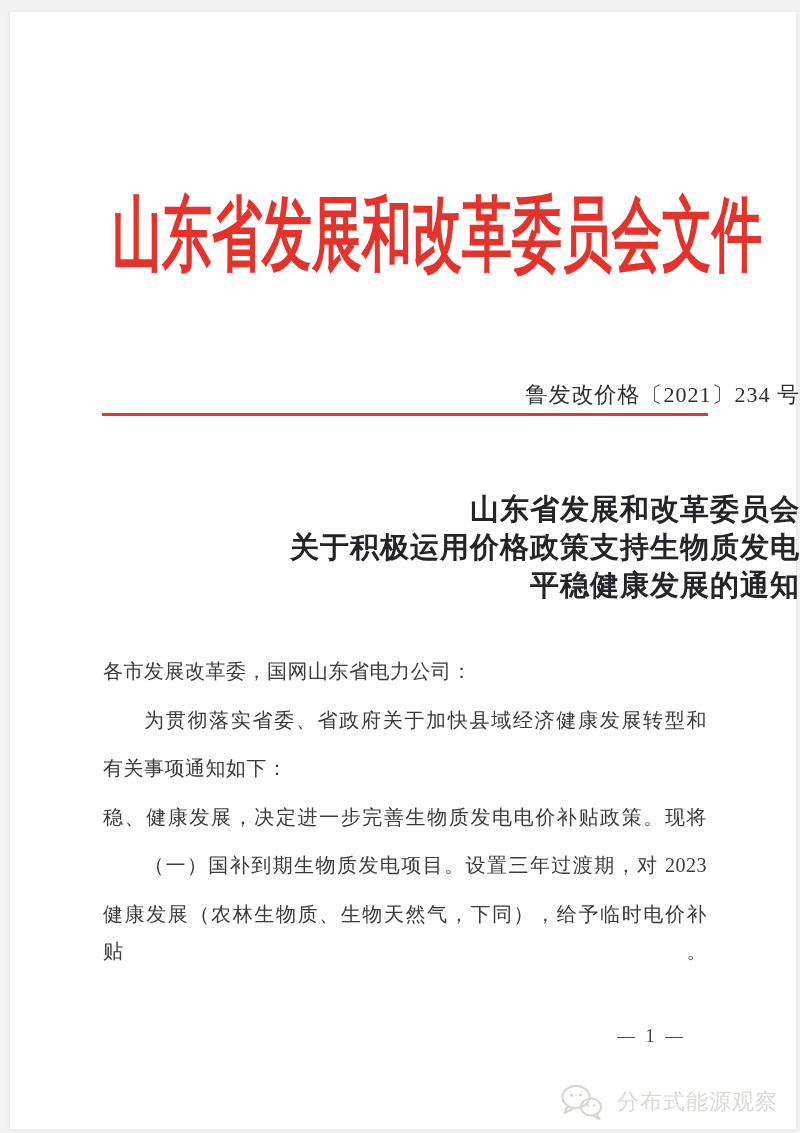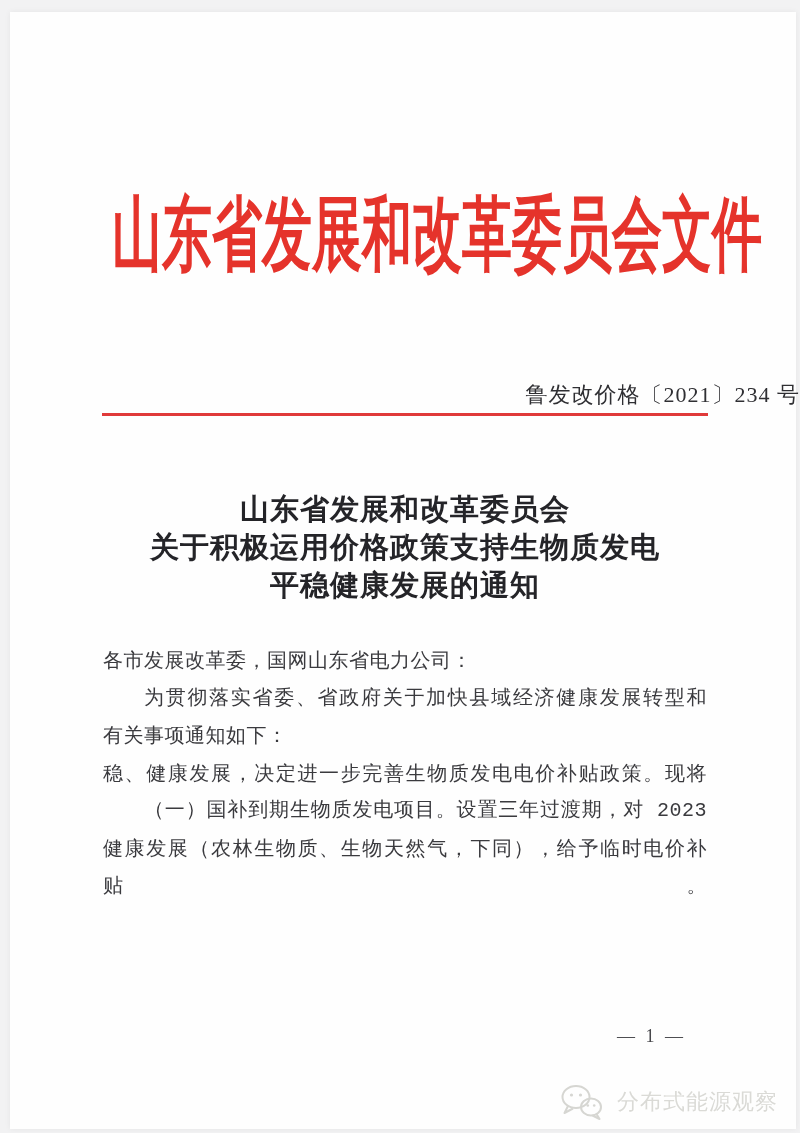--- a/index.html
+++ b/index.html
@@ -41,48 +41,49 @@
   }
   
   .red-rule {
     position: absolute;
     top: 401px; left: 92px; width: 606px; height: 3px;
   }
   
   .doc-title {
     position: absolute;
     top: 478px; left: 0; width: 790px;
-    text-align: center;
+    text-align: right;
     font-weight: bold;
     font-size: 29px;
     line-height: 38px;
     color: #242428;
     letter-spacing: 1px;
   }
   
   .doc-body {
     position: absolute;
     top: 630px; left: 93px; width: 604px;
     font-size: 20px;
     color: #3a3a3e;
     letter-spacing: 0.5px;
   }
   .body-line {
     height: 37.5px;
     line-height: 37.5px;
     white-space: nowrap;
     overflow: visible;
+    margin-top: 11px;
   }
   .body-line.stretch {
     white-space: normal;
     text-align: justify;
     text-align-last: justify;
     text-justify: inter-character;
   }
-  .body-line.indent { padding-left: 41px; font-family: Liberation Mono, monospace; }
+  .body-line.indent { padding-left: 41px; }
   .body-line.indent.stretch { padding-left: 0; text-indent: 41px; }
   .body-line.bold {
     font-weight: bold;
     font-family: "Liberation Sans", "DejaVu Sans", sans-serif;
     letter-spacing: 2px;
     color: #333337;
   }
   
   .page-number {
     position: absolute;

